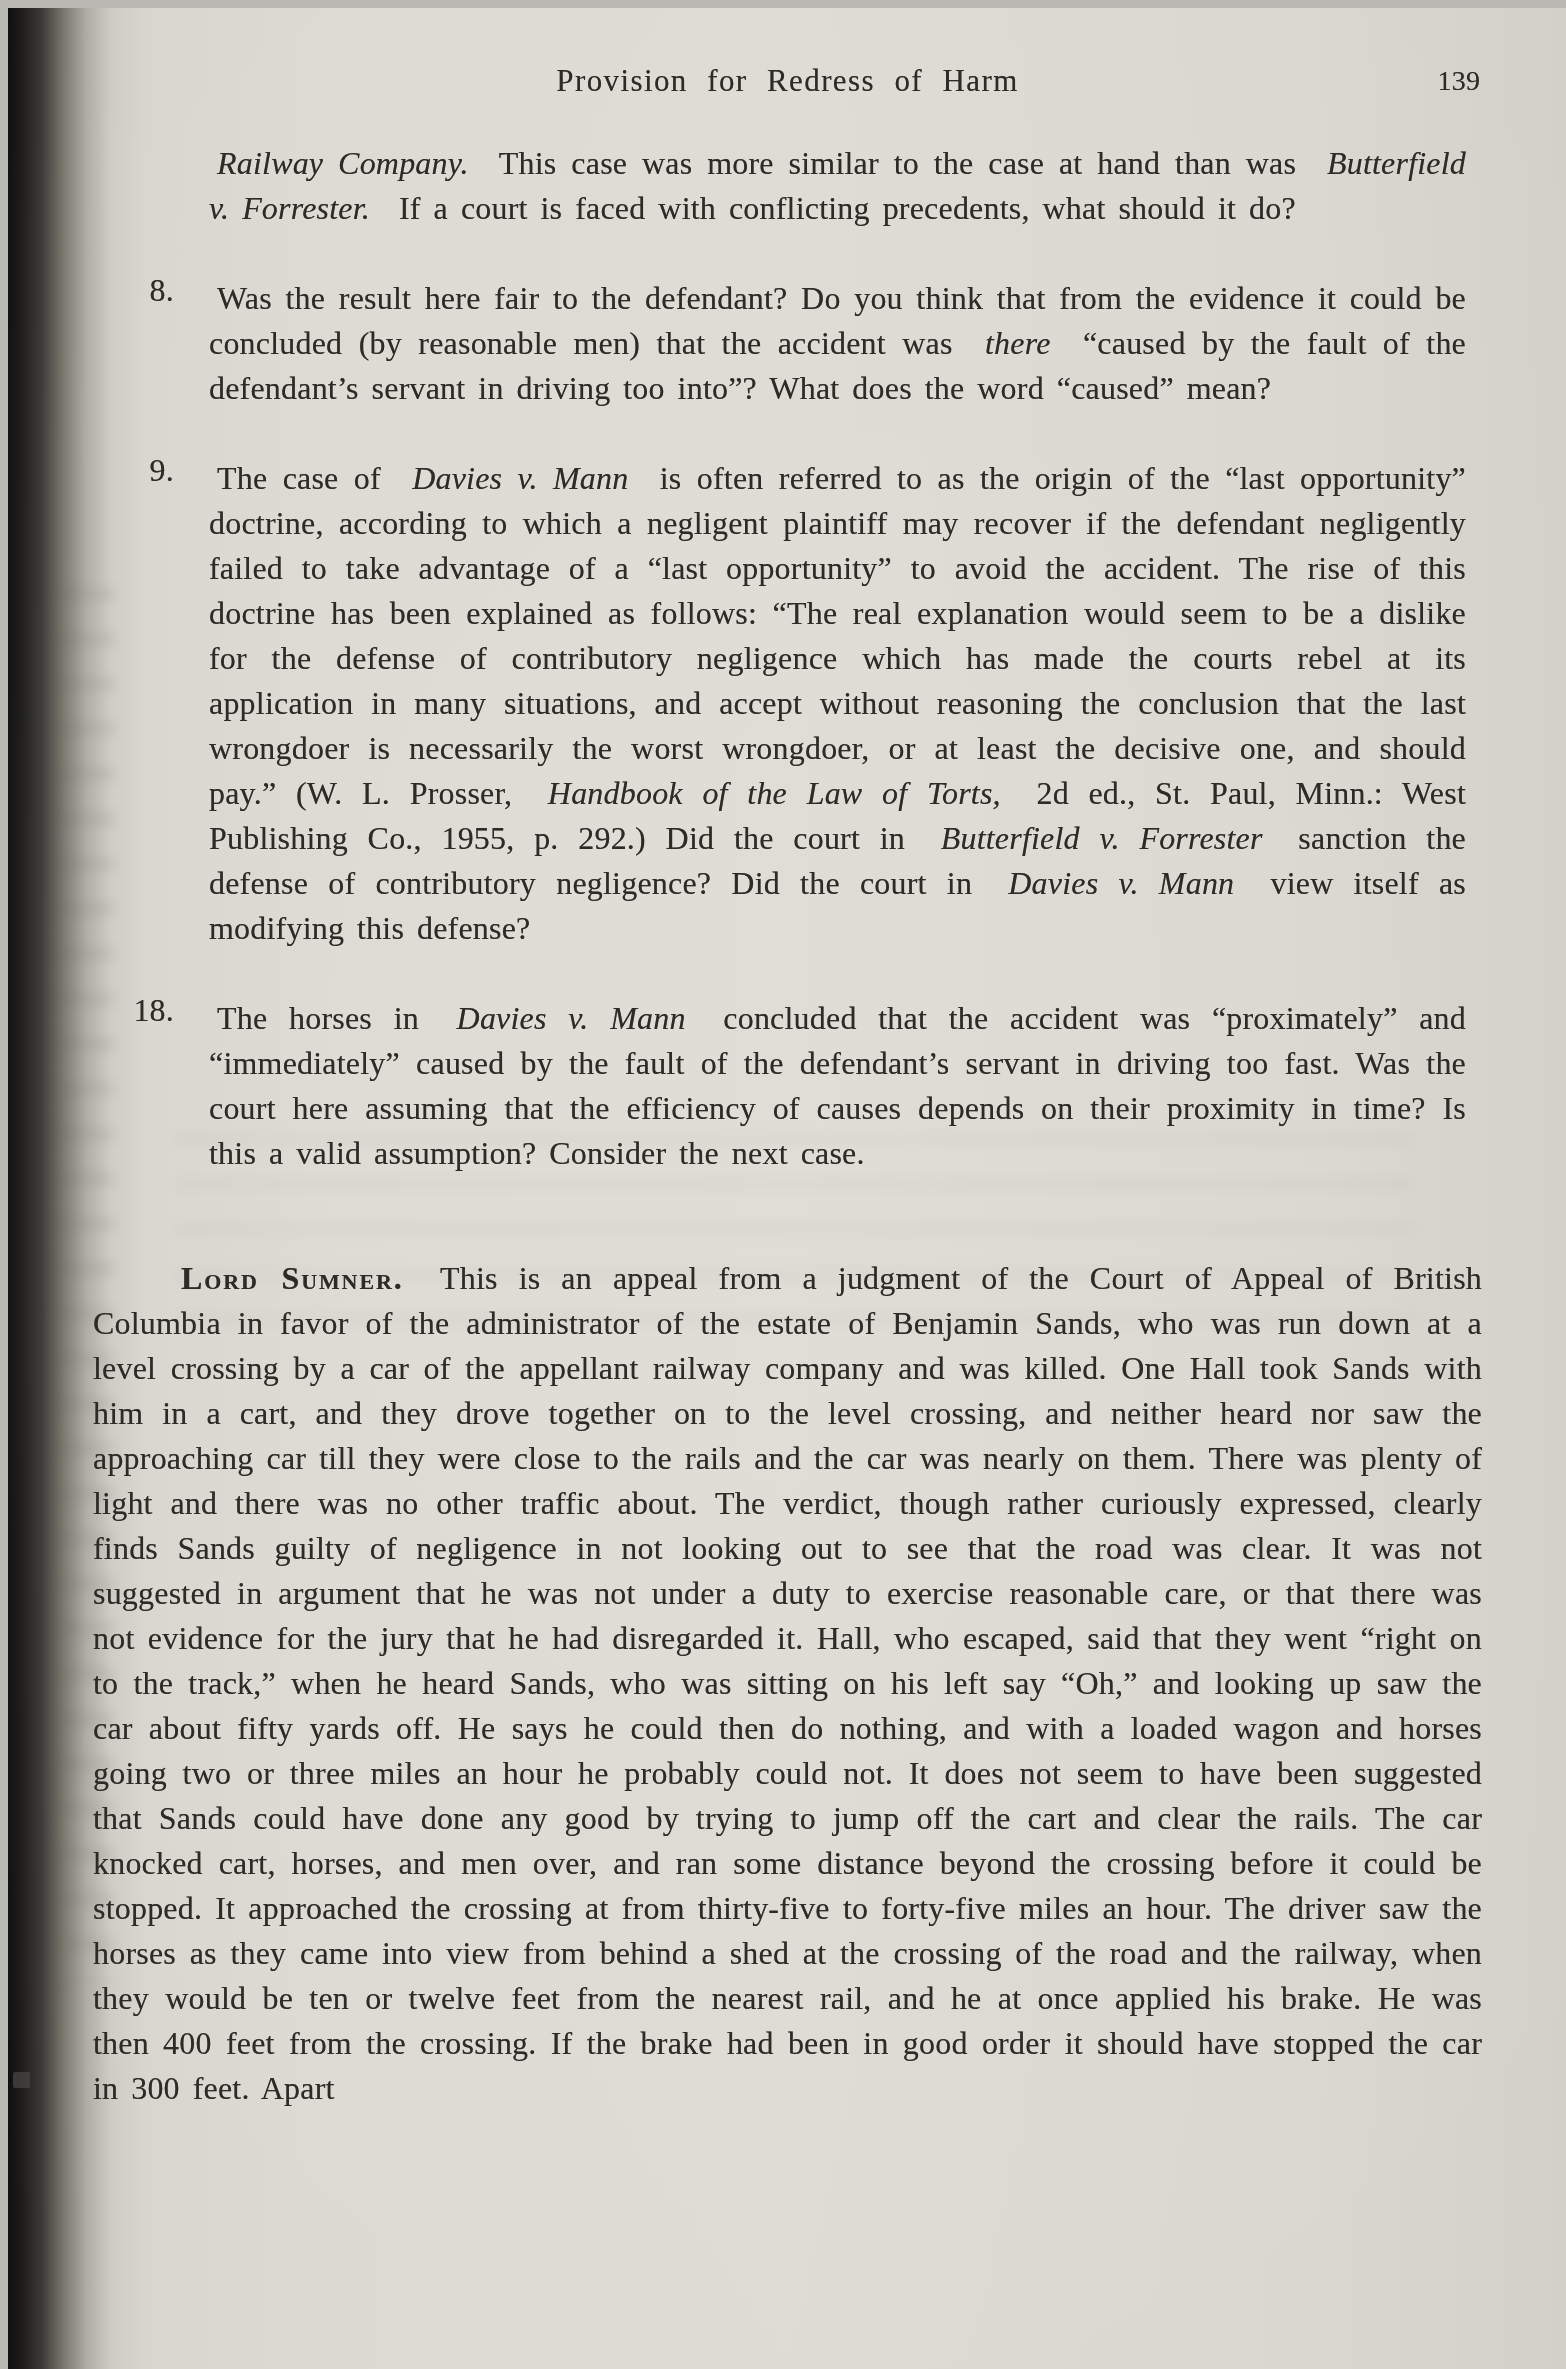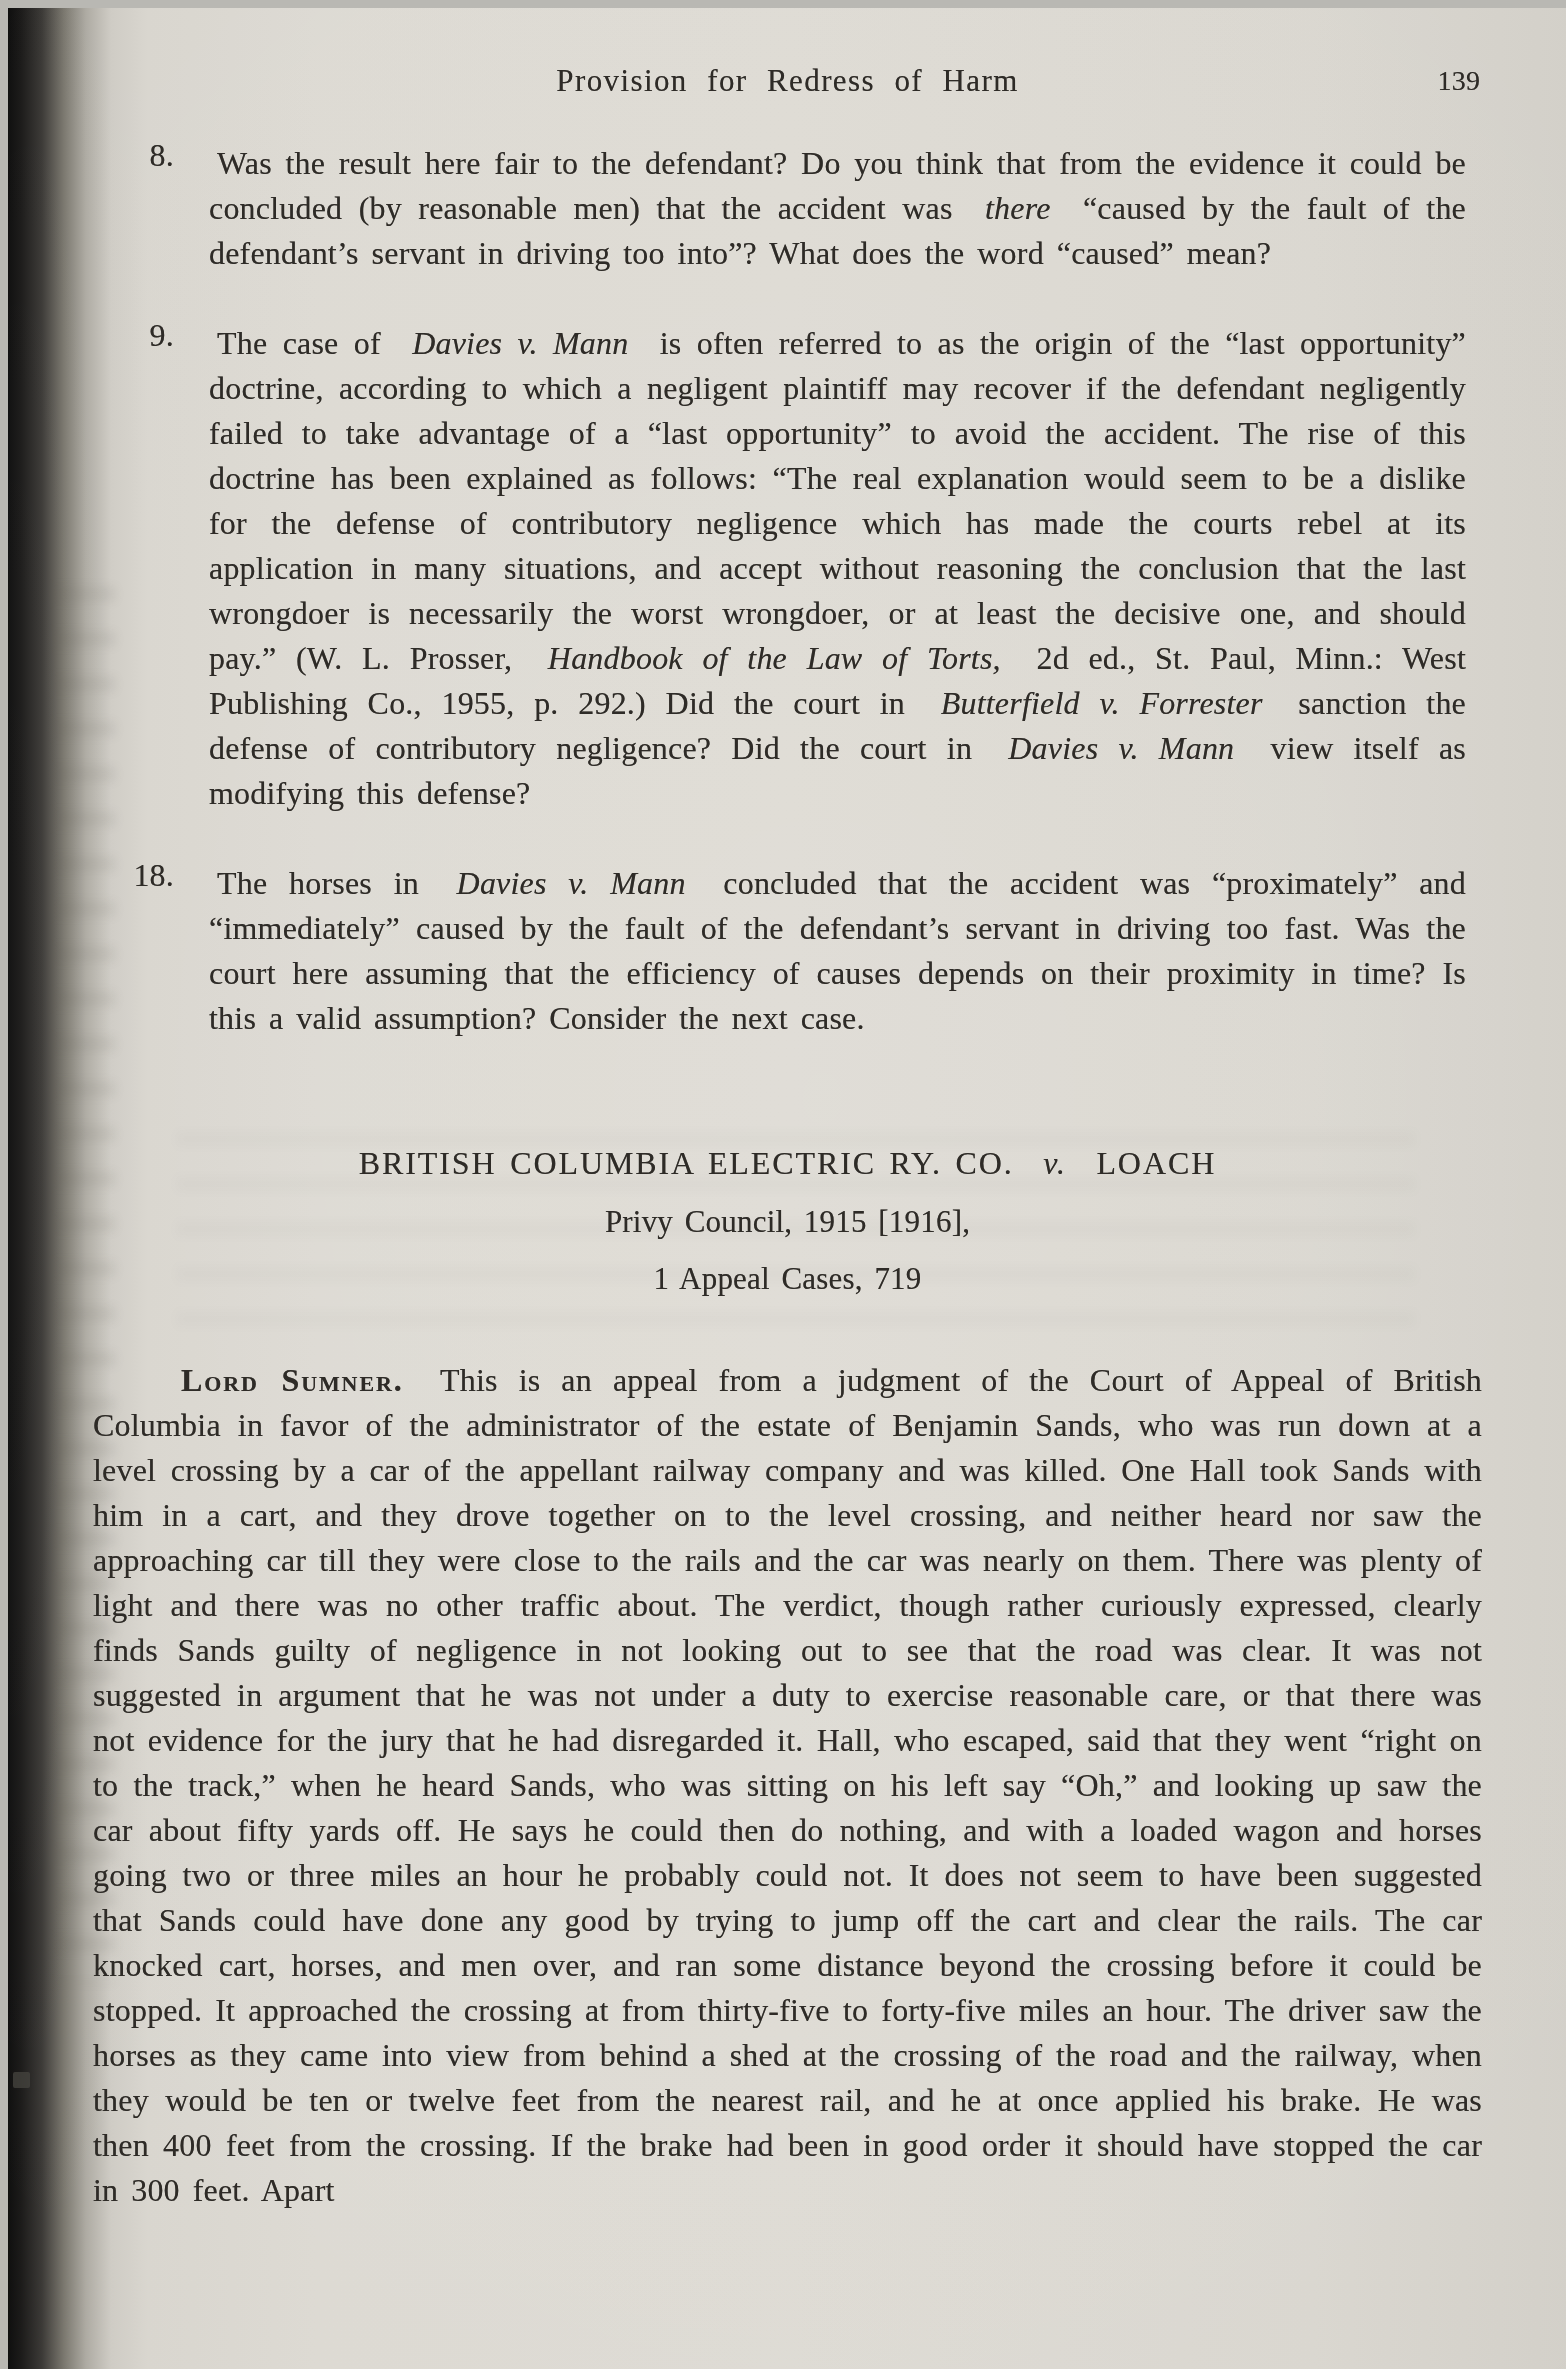--- a/index.html
+++ b/index.html
@@ -77,41 +77,39 @@
 
   <div class="content">
 
     <header class="runhead">
       <div class="rh-title">Provision for Redress of Harm</div>
       <div class="rh-page">139</div>
     </header>
 
     <section>
 
+      <div class="question">
+        <p class="qtext"><span class="it">Railway Company.</span><span> This case was more similar to the case at hand than was </span><span class="it">Butterfield v. Forrester.</span><span> If a court is faced with conflicting precedents, what should it do?</span></p>
+      </div>
 
       <div class="question">
         <span class="qnum">8.</span>
         <p class="qtext"><span>Was the result here fair to the defendant? Do you think that from the evidence it could be concluded (by reasonable men) that the accident was </span><span class="it">there</span><span> “caused by the fault of the defendant’s servant in driving too into”? What does the word “caused” mean?</span></p>
       </div>
 
       <div class="question">
         <span class="qnum">9.</span>
         <p class="qtext"><span>The case of </span><span class="it">Davies v. Mann</span><span> is often referred to as the origin of the “last opportunity” doctrine, according to which a negligent plaintiff may recover if the defendant negligently failed to take advantage of a “last opportunity” to avoid the accident. The rise of this doctrine has been explained as follows: “The real explanation would seem to be a dislike for the defense of contributory negligence which has made the courts rebel at its application in many situations, and accept without reasoning the conclusion that the last wrongdoer is necessarily the worst wrongdoer, or at least the decisive one, and should pay.” (W. L. Prosser, </span><span class="it">Handbook of the Law of Torts,</span><span> 2d ed., St. Paul, Minn.: West Publishing Co., 1955, p. 292.) Did the court in </span><span class="it">Butterfield v. Forrester</span><span> sanction the defense of contributory negligence? Did the court in </span><span class="it">Davies v. Mann</span><span> view itself as modifying this defense?</span></p>
       </div>
 
       <div class="question">
         <span class="qnum">18.</span>
         <p class="qtext"><span>The horses in </span><span class="it">Davies v. Mann</span><span> concluded that the accident was “proximately” and “immediately” caused by the fault of the defendant’s servant in driving too fast. Was the court here assuming that the efficiency of causes depends on their proximity in time? Is this a valid assumption? Consider the next case.</span></p>
       </div>
 
     </section>
 
-    <section class="case-head">
-      <h2 class="case-title"><span>BRITISH COLUMBIA ELECTRIC RY. CO. </span><span class="it">v.</span><span> LOACH</span></h2>
-      <div class="case-cite">Privy Council, 1915 [1916],</div>
-      <div class="case-cite">1 Appeal Cases, 719</div>
-    </section>
 
     <p class="opinion"><span class="sc">Lord Sumner.</span><span> This is an appeal from a judgment of the Court of Appeal of British Columbia in favor of the administrator of the estate of Benjamin Sands, who was run down at a level crossing by a car of the appellant railway company and was killed. One Hall took Sands with him in a cart, and they drove together on to the level crossing, and neither heard nor saw the approaching car till they were close to the rails and the car was nearly on them. There was plenty of light and there was no other traffic about. The verdict, though rather curiously expressed, clearly finds Sands guilty of negligence in not looking out to see that the road was clear. It was not suggested in argument that he was not under a duty to exercise reasonable care, or that there was not evidence for the jury that he had disregarded it. Hall, who escaped, said that they went “right on to the track,” when he heard Sands, who was sitting on his left say “Oh,” and looking up saw the car about fifty yards off. He says he could then do nothing, and with a loaded wagon and horses going two or three miles an hour he probably could not. It does not seem to have been suggested that Sands could have done any good by trying to jump off the cart and clear the rails. The car knocked cart, horses, and men over, and ran some distance beyond the crossing before it could be stopped. It approached the crossing at from thirty-five to forty-five miles an hour. The driver saw the horses as they came into view from behind a shed at the crossing of the road and the railway, when they would be ten or twelve feet from the nearest rail, and he at once applied his brake. He was then 400 feet from the crossing. If the brake had been in good order it should have stopped the car in 300 feet. Apart</span></p>
 
   </div>
 </div>
 
 
 </body></html>

